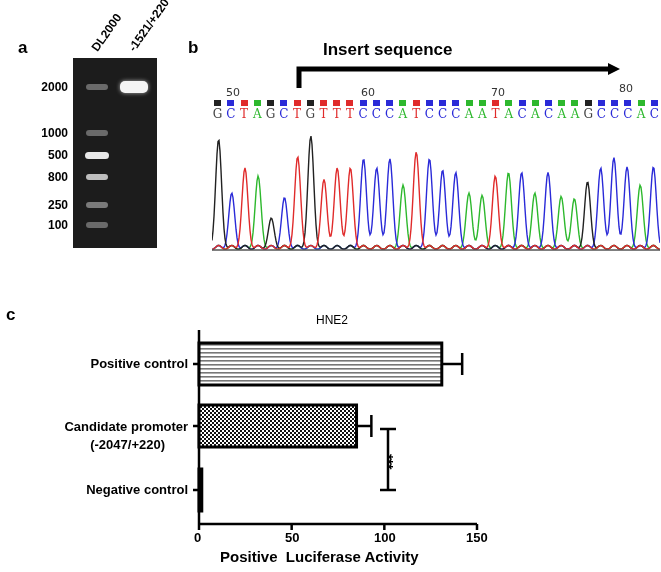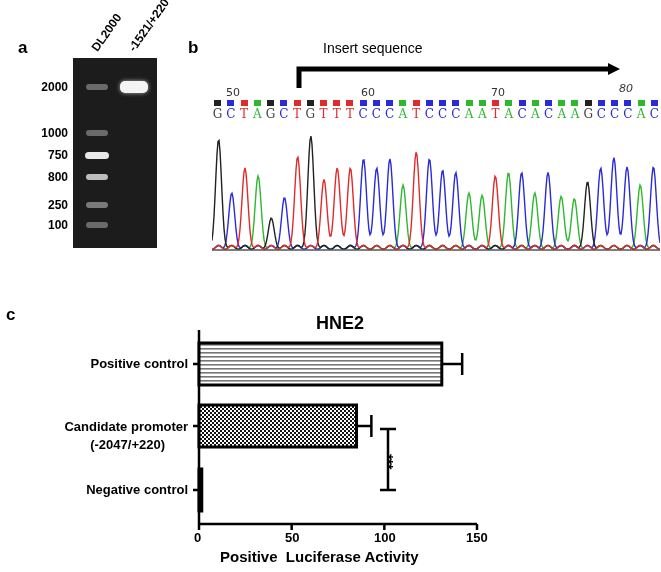--- a/index.html
+++ b/index.html
@@ -3,25 +3,25 @@
 <meta charset="utf-8">
 <style>
   html,body{margin:0;padding:0;background:#fff;}
   body{width:661px;height:572px;position:relative;overflow:hidden;font-family:"Liberation Sans",sans-serif;color:#000;}
   .abs{position:absolute;}
   .panel-label{font-weight:bold;font-size:17px;}
   .gel{left:73px;top:58px;width:84px;height:190px;background:#1c1c1c;}
   .ladder-label{font-weight:bold;font-size:12px;text-align:right;width:40px;left:28px;}
   .lane-label{font-size:12px;font-weight:bold;transform-origin:left bottom;transform:rotate(-55deg);white-space:nowrap;}
   .band{position:absolute;border-radius:5px;}
-  .insert-title{font-weight:normal;font-size:14px;left:323px;top:40px;}
+  .insert-title{font-weight:bold;font-size:17px;left:323px;top:40px;}
   .seq-num{font-family:"DejaVu Sans",sans-serif;font-size:11px;color:#333;}
   .base{font-family:"DejaVu Serif",serif;font-size:12px;width:14.6px;text-align:center;}
   .sq{width:7px;height:6px;}
-  .chart-title{font-weight:bold;font-size:18px;}
+  .chart-title{font-weight:normal;font-size:12px;}
   .cat-label{font-weight:bold;font-size:13px;text-align:right;white-space:nowrap;}
   .tick-label{font-weight:bold;font-size:13px;}
   .axis-title{font-weight:bold;font-size:15px;}
 </style>
 </head>
 <body>
 
 <div class="abs panel-label" style="left:18px;top:38px;">a</div>
 <div class="abs lane-label" style="left:100px;top:40px;">DL2000</div>
 <div class="abs lane-label" style="left:137px;top:40px;">-1521/+220</div>
@@ -29,35 +29,35 @@
   <div class="band" style="left:13px;top:26px;width:22px;height:6px;background:#6a6a6a;"></div>
   <div class="band" style="left:13px;top:72px;width:22px;height:6px;background:#6a6a6a;"></div>
   <div class="band" style="left:12px;top:94px;width:24px;height:7px;background:#e8e8e8;"></div>
   <div class="band" style="left:13px;top:116px;width:22px;height:6px;background:#bdbdbd;"></div>
   <div class="band" style="left:13px;top:144px;width:22px;height:6px;background:#7a7a7a;"></div>
   <div class="band" style="left:13px;top:164px;width:22px;height:6px;background:#6a6a6a;"></div>
   <div class="band" style="left:47px;top:23px;width:28px;height:12px;background:#f4f4f4;box-shadow:0 0 4px #aaa;"></div>
 </div>
 <div class="abs ladder-label" style="top:80px;">2000</div>
 <div class="abs ladder-label" style="top:126px;">1000</div>
-<div class="abs ladder-label" style="top:148px;">750</div>
+<div class="abs ladder-label" style="top:148px;">500</div>
 <div class="abs ladder-label" style="top:170px;">800</div>
 <div class="abs ladder-label" style="top:198px;">250</div>
 <div class="abs ladder-label" style="top:218px;">100</div>
 
 <div class="abs panel-label" style="left:188px;top:38px;">b</div>
 <div class="abs insert-title">Insert sequence</div>
 <svg class="abs" style="left:290px;top:60px;" width="340" height="30">
   <path d="M9 28 V9 H320" stroke="#000" stroke-width="5" fill="none"></path>
   <polygon points="318,3 330,9 318,15" fill="#000"></polygon>
 </svg>
 <div class="abs seq-num" style="left:226px;top:86px;">50</div>
 <div class="abs seq-num" style="left:361px;top:86px;">60</div>
 <div class="abs seq-num" style="left:491px;top:86px;text-align:right;">70</div>
-<div class="abs seq-num" style="left:619px;top:82px;font-style:italic;">80</div>
+<div class="abs seq-num" style="left:619px;top:82px;">80</div>
 <div class="abs" id="seq-row" style="left:211px;top:100px;width:450px;height:28px;">
     <div class="abs sq" style="left: 3.11765px; top: 0px; background: rgb(34, 34, 34);"></div>
     <div class="abs base" style="left: 0px; top: 7px; width: 13.2353px; color: rgb(68, 68, 68);">G</div>
     <div class="abs sq" style="left: 16.3529px; top: 0px; background: rgb(42, 42, 216);"></div>
     <div class="abs base" style="left: 13.2353px; top: 7px; width: 13.2353px; color: rgb(42, 42, 216);">C</div>
     <div class="abs sq" style="left: 29.5882px; top: 0px; background: rgb(224, 43, 43);"></div>
     <div class="abs base" style="left: 26.4706px; top: 7px; width: 13.2353px; color: rgb(224, 43, 43);">T</div>
     <div class="abs sq" style="left: 42.8235px; top: 0px; background: rgb(45, 184, 45);"></div>
     <div class="abs base" style="left: 39.7059px; top: 7px; width: 13.2353px; color: rgb(45, 184, 45);">A</div>
     <div class="abs sq" style="left: 56.0588px; top: 0px; background: rgb(34, 34, 34);"></div>

